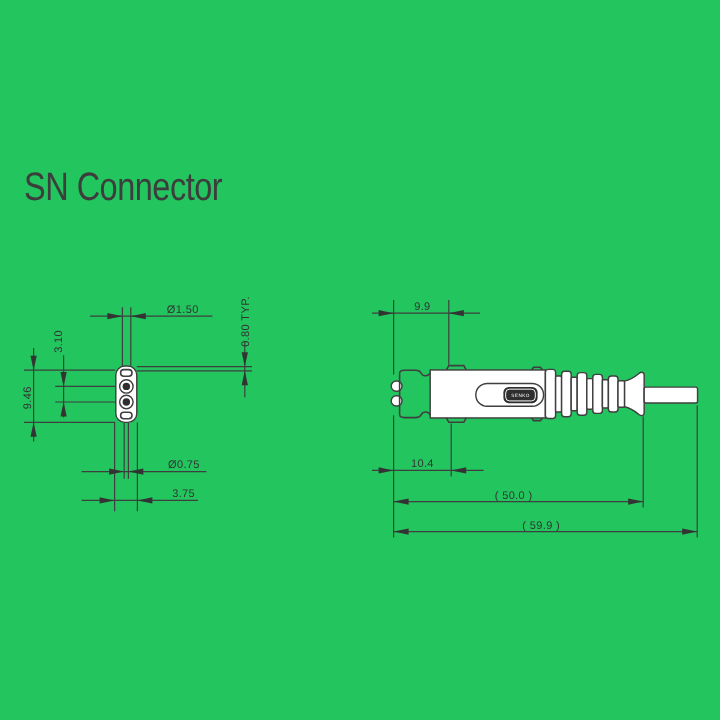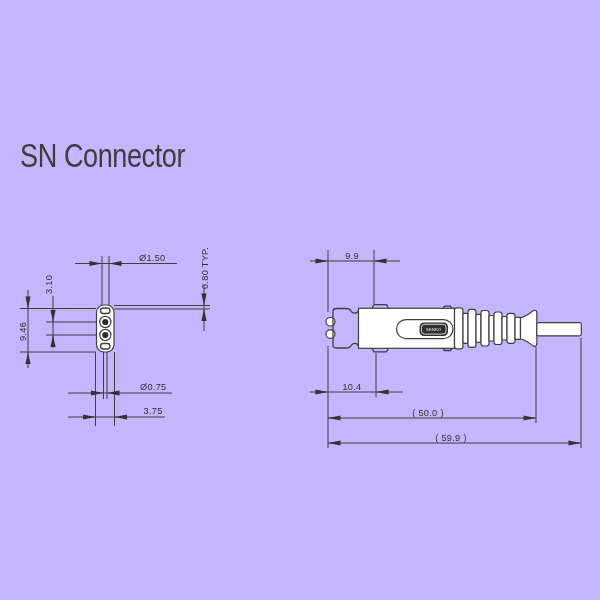--- a/index.html
+++ b/index.html
@@ -8,21 +8,21 @@
     background: #ffffff;
     width: 600px;
     height: 600px;
     overflow: hidden;
     font-family: "Liberation Sans", sans-serif;
   }
   .page {
     position: relative;
     width: 600px;
     height: 600px;
-    background: #c4b5fd;
+    background: #22c55e;
   }
   .title {
     position: absolute;
     left: 20px;
     top: 137px;
     font-size: 33px;
     font-weight: 500;
     color: #3d3d3d;
     letter-spacing: -0.5px;
     transform: scaleX(0.82);

